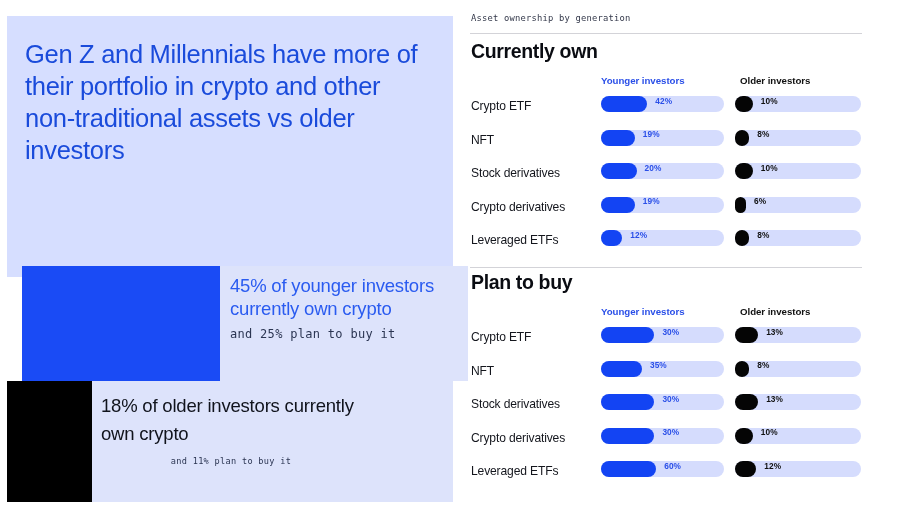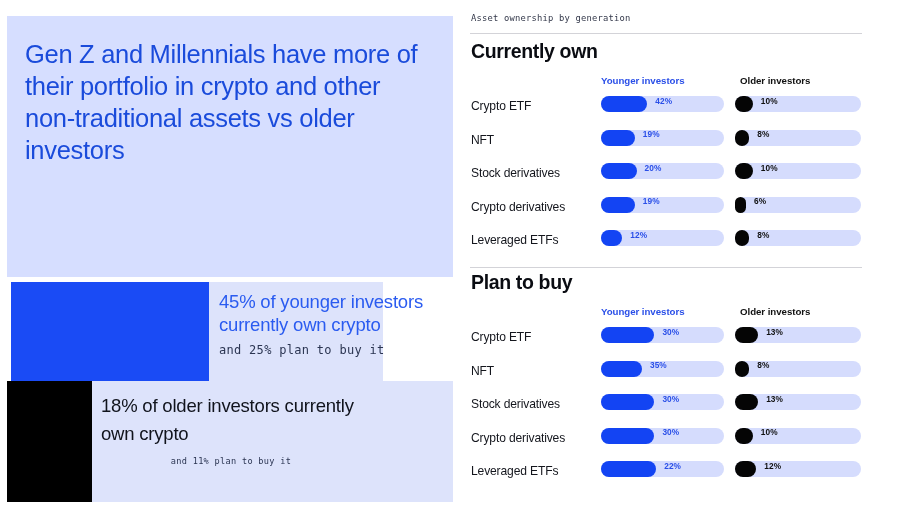--- a/index.html
+++ b/index.html
@@ -22,23 +22,22 @@
   #headline-text {
     position: absolute; left: 18px; top: 22px; width: 400px;
     color: #1a4bdb;
     font-size: 25.5px;
     font-weight: 500;
     line-height: 32px;
     letter-spacing: -0.3px;
   }
 
   #stat-a-panel {
-    position: absolute; left: 4px; top: 266px; width: 372px; height: 115px;
+    position: absolute; left: 15px; top: 266px; width: 446px; height: 115px;
     background: #dde3fb;
-    margin-top: 16px;
   }
   #stat-a-swatch {
     position: absolute; left: 0; top: 0; width: 198px; height: 115px;
     background: #1a4bf5;
   }
   #stat-a-body {
     position: absolute; left: 208px; top: 8px; width: 232px;
   }
   #stat-a-head {
     color: #2a5bf0;
@@ -306,21 +305,21 @@
             <div class="track track-o">
               <div class="fill fill-o" style="width: 17.8px;"></div>
             </div>
             <div class="bar-val val-o" style="left: 292.8px;">10%</div>
           </div>
           <div class="row">
             <div class="row-label">Leveraged ETFs</div>
             <div class="track track-y">
               <div class="fill fill-y" style="width: 55.18px;"></div>
             </div>
-            <div class="bar-val val-y" style="left: 196.18px;">22%</div>
+            <div class="bar-val val-y" style="left: 196.18px;">60%</div>
             <div class="track track-o">
               <div class="fill fill-o" style="width: 21.36px;"></div>
             </div>
             <div class="bar-val val-o" style="left: 296.36px;">12%</div>
           </div>
         </div>
     </div>
 
   </div>
 </div>

